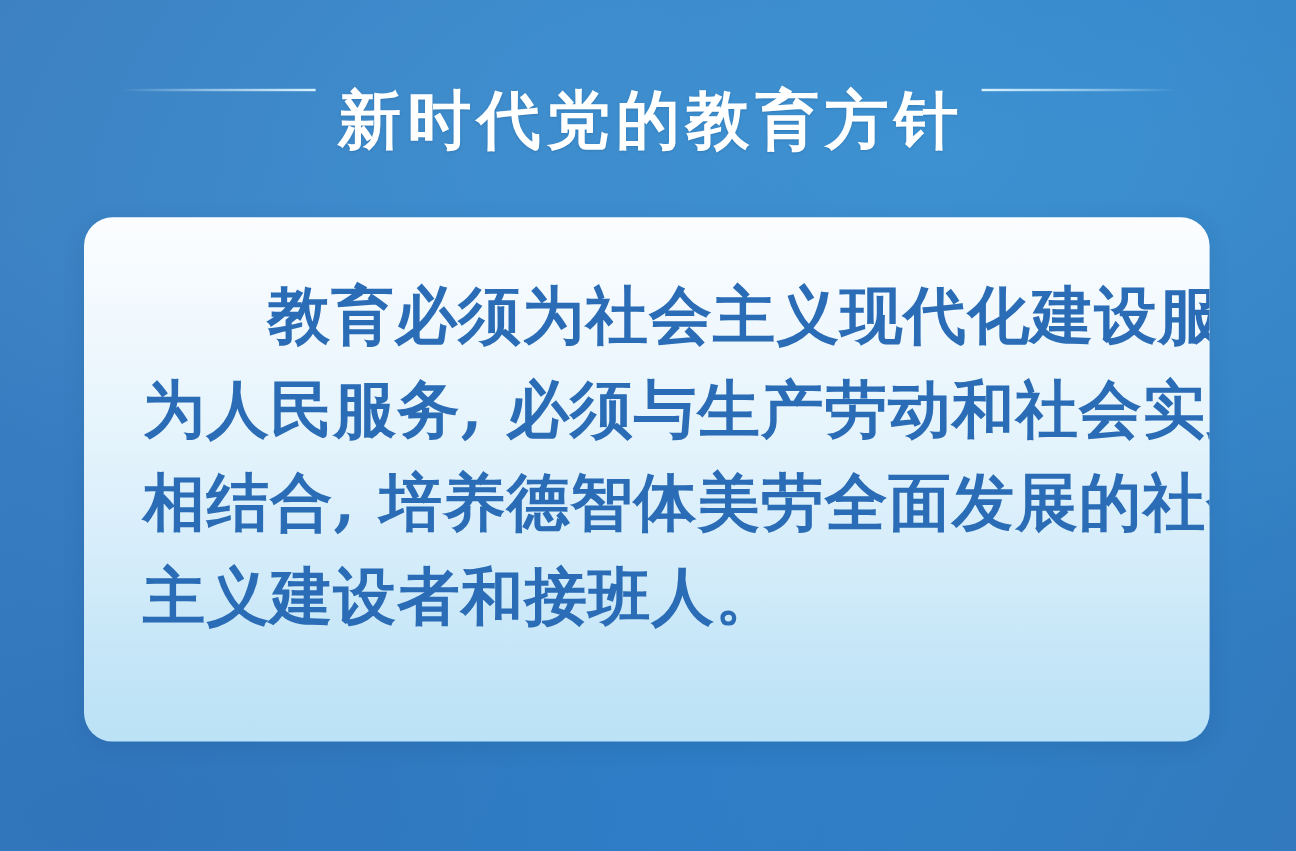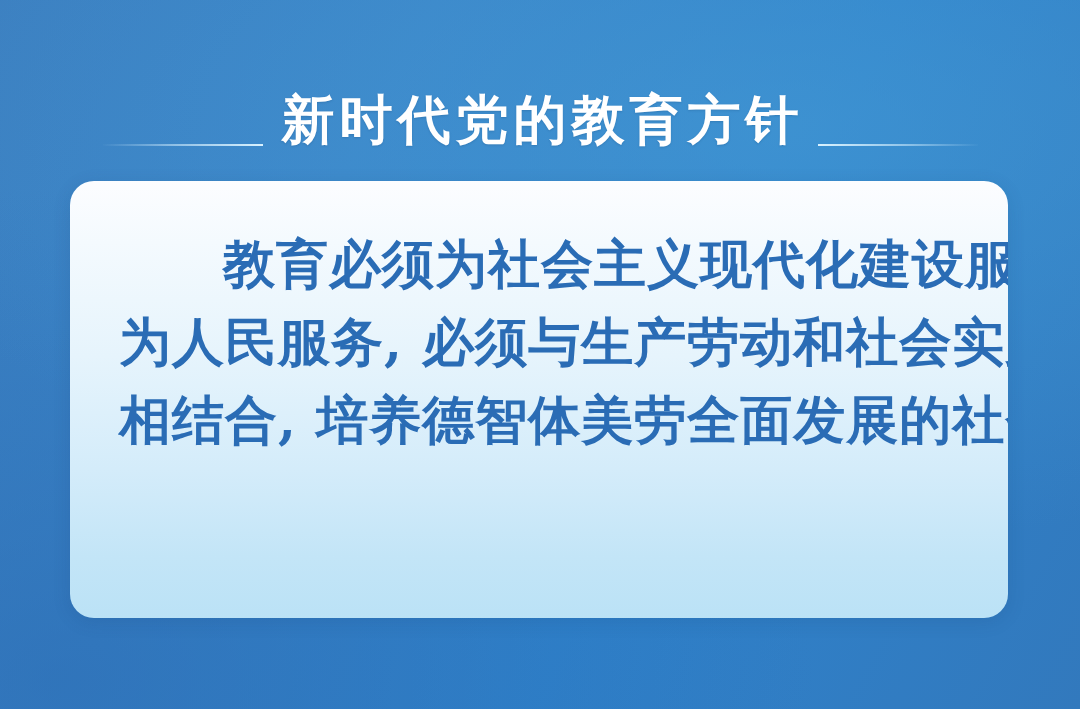--- a/index.html
+++ b/index.html
@@ -29,21 +29,21 @@
   }
 
   
   #title-band {
     position: absolute;
     left: 0;
     top: 74px;
     width: 1080px;
     height: 72px;
     display: flex;
-    align-items: flex-end;
+    align-items: flex-start;
     justify-content: center;
   }
   .rule {
     height: 2px;
     width: 160px;
     flex: 0 0 160px;
   }
   .rule-left {
     margin-right: 14px;
     background: linear-gradient(to right, rgba(200,235,255,0.02) 0%, rgba(214,240,255,0.55) 45%, #d9f2ff 100%);
@@ -111,16 +111,17 @@
     <span class="rule rule-left"></span>
     <span id="poster-title">新时代党的教育方针</span>
     <span class="rule rule-right"></span>
   </div>
 
   <div id="quote-card">
     <div id="quote-text">
       <span class="q-line indent">教育必须为社会主义现代化建设服务、</span>
       <span class="q-line">为人民服务, 必须与生产劳动和社会实践</span>
       <span class="q-line">相结合, 培养德智体美劳全面发展的社会</span>
+      <span class="q-line">主义建设者和接班人。</span>
     </div>
   </div>
 
 </div>
 
 </body></html>

